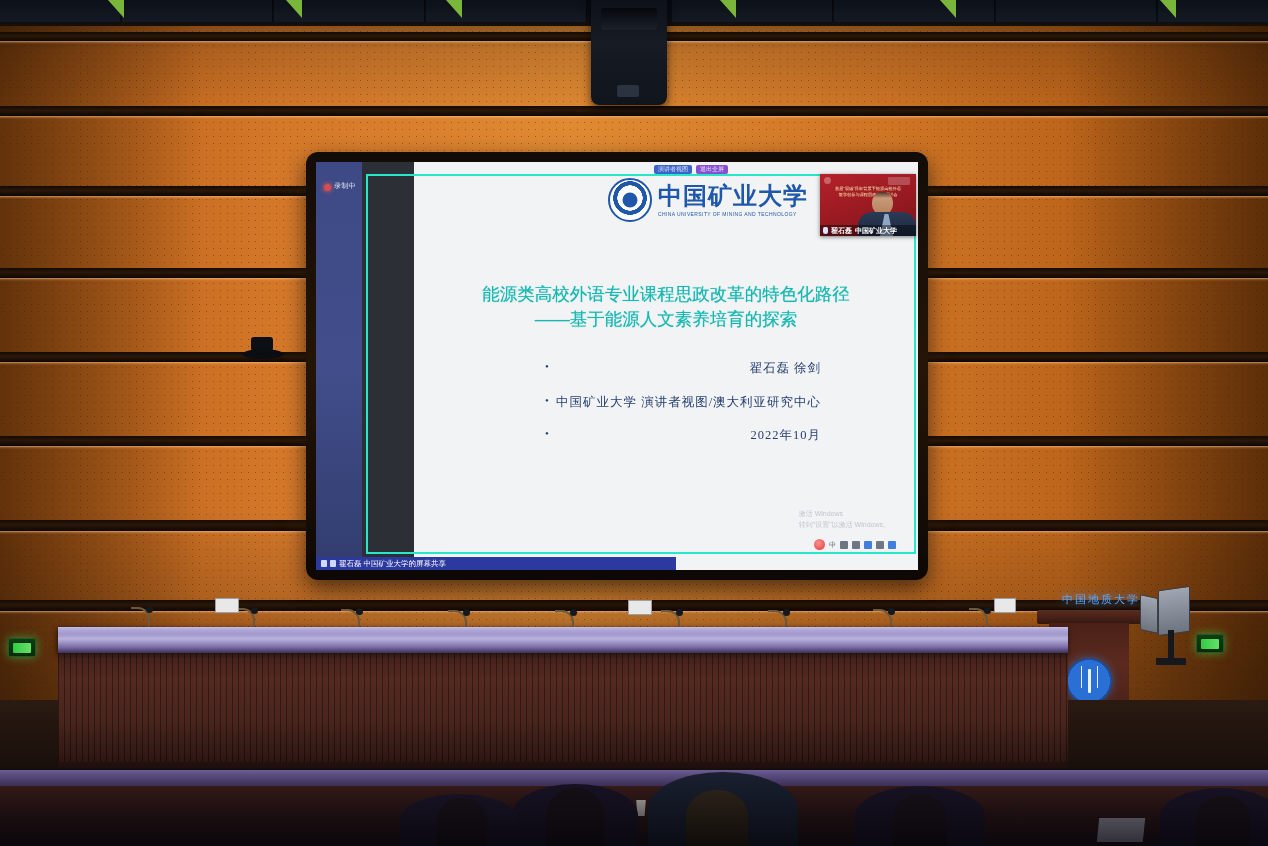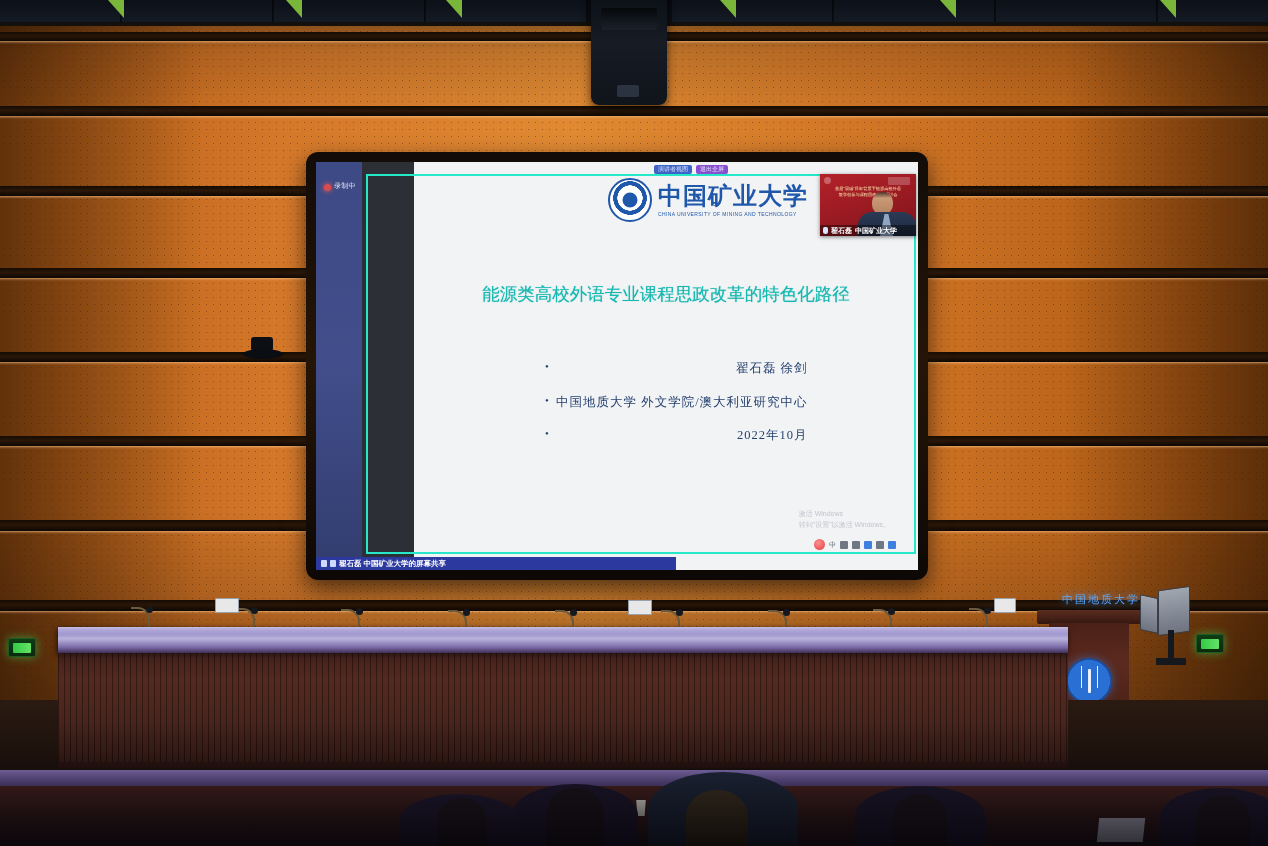--- a/index.html
+++ b/index.html
@@ -265,21 +265,21 @@
   .ime .sq{width:8px;height:8px;background:#6f7684;border-radius:1px;}
   .ime .sq.b{background:#3f7fe0;}
 
   
   .sharebar{
     position:absolute;left:0;bottom:0;height:13px;
     background:#2c3aa0;display:flex;align-items:center;gap:3px;
     padding:0 5px;box-sizing:border-box;
   }
   .sharebar .ic{width:6px;height:7px;background:#cfd8ff;border-radius:1px;}
-  .sharebar span{font-size:7.5px;color:#ffffff;font-weight:bold;white-space:nowrap;}
+  .sharebar span{font-size:7.5px;color:#ffffff;font-weight:normal;white-space:nowrap;}
 
   
   .desk-top{
     position:absolute;left:58px;top:627px;width:1010px;height:26px;
     background:linear-gradient(180deg,#6f5fa8 0%,#8f86c4 18%,#b9b3dc 45%,#7a6aa6 78%,#3f2f58 100%);
     box-shadow:0 2px 6px rgba(0,0,0,.5);
   }
   .desk-front{
     position:absolute;left:58px;top:650px;width:1010px;height:118px;
     background:linear-gradient(180deg,#3a1c18 0%,#4d251d 25%,#41201a 60%,#200f0c 100%);
@@ -464,26 +464,27 @@
         <div class="logo-wrap">
           <div class="logo-seal"></div>
           <div>
             <div class="logo-cn">中国矿业大学</div>
             <div class="logo-en">CHINA UNIVERSITY OF MINING AND TECHNOLOGY</div>
           </div>
         </div>
 
         <div class="slide-title">
           <div>能源类高校外语专业课程思政改革的特色化路径</div>
+          <div>——基于能源人文素养培育的探索</div>
         </div>
 
         <div class="bullets">
           <ul>
             <li>翟石磊 徐剑</li>
-            <li>中国地质大学 外文学院/澳大利亚研究中心</li>
+            <li>中国矿业大学 演讲者视图/澳大利亚研究中心</li>
             <li>2022年10月</li>
           </ul>
         </div>
 
         <div class="watermark">
           <div>激活 Windows</div>
           <div>转到"设置"以激活 Windows。</div>
         </div>
 
         <div class="ime">

